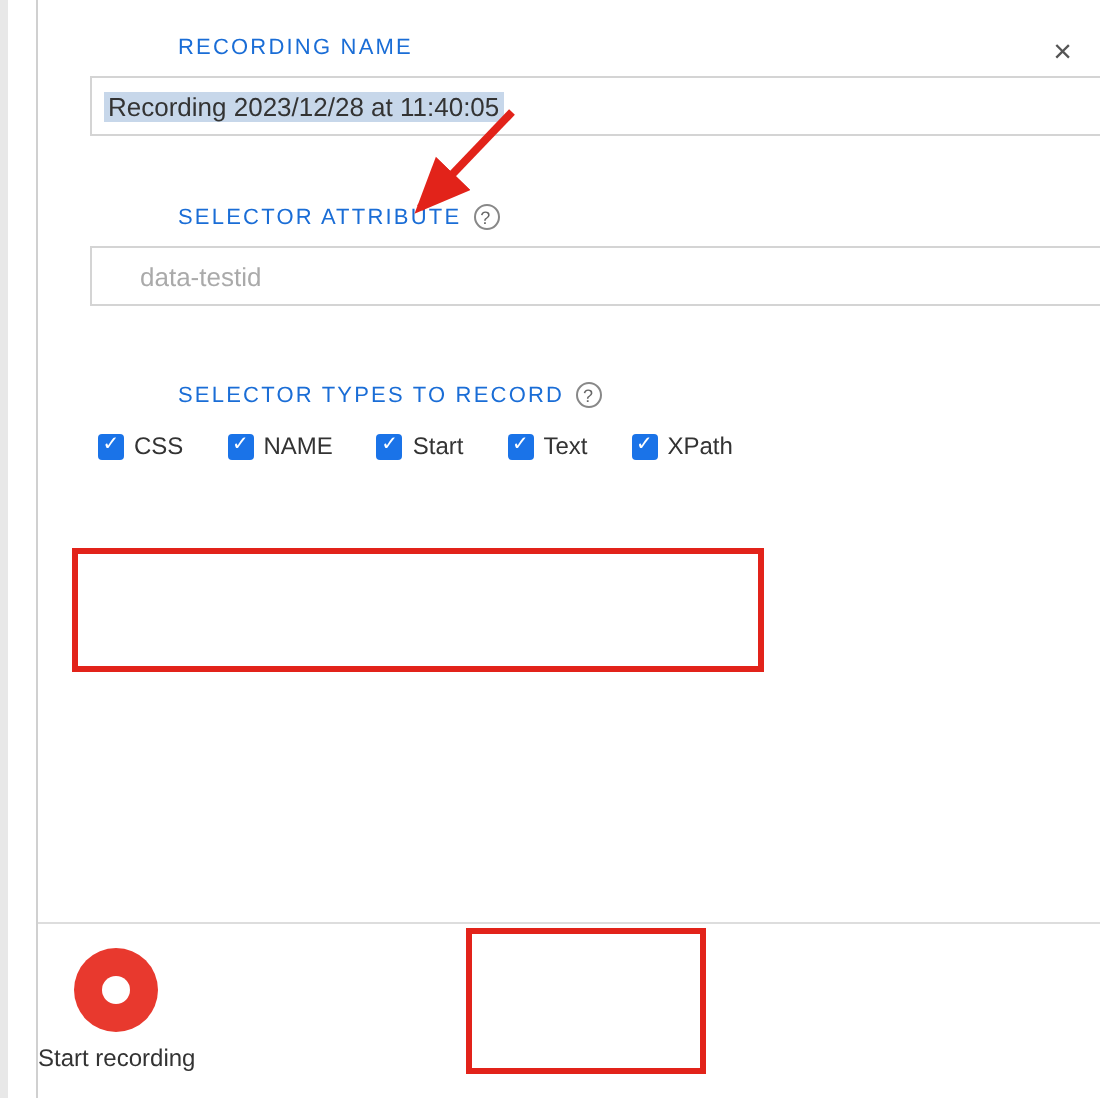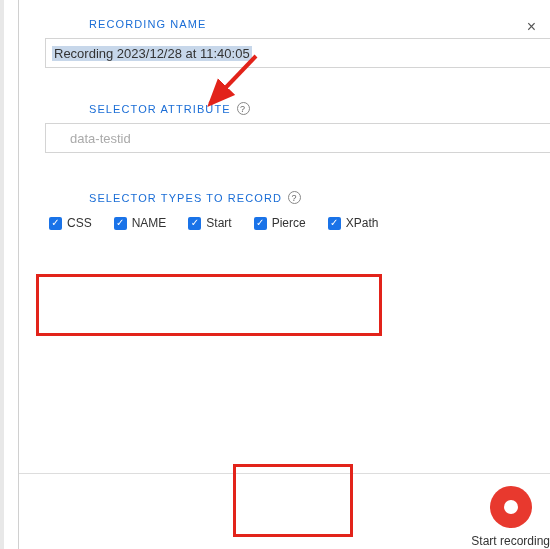--- a/index.html
+++ b/index.html
@@ -133,24 +133,24 @@
   .arrow {
     position: absolute;
     left: 198px;
     top: 48px;
     pointer-events: none;
   }
   .record-area {
     position: absolute;
     left: 0; right: 0;
     bottom: 0;
-    height: 76px;
+    height: 88px;
     display: flex;
     flex-direction: column;
-    align-items: flex-end;
+    align-items: flex-start;
     gap: 8px;
     padding-top: 12px;
     border-top: 1px solid #ddd;
     margin-left: 0;
   }
   .record-btn {
     cursor: pointer;
     display: flex;
     flex-direction: column;
     align-items: center;
@@ -215,21 +215,21 @@
         <label class="cb-item">
           <span class="cb">✓</span>
           <span>NAME</span>
         </label>
         <label class="cb-item">
           <span class="cb">✓</span>
           <span>Start</span>
         </label>
         <label class="cb-item">
           <span class="cb">✓</span>
-          <span>Pierce</span>
+          <span>Text</span>
         </label>
         <label class="cb-item">
           <span class="cb">✓</span>
           <span>XPath</span>
         </label>
       </div>
     </div>
 
     <div class="record-area">
       <div class="record-btn">

